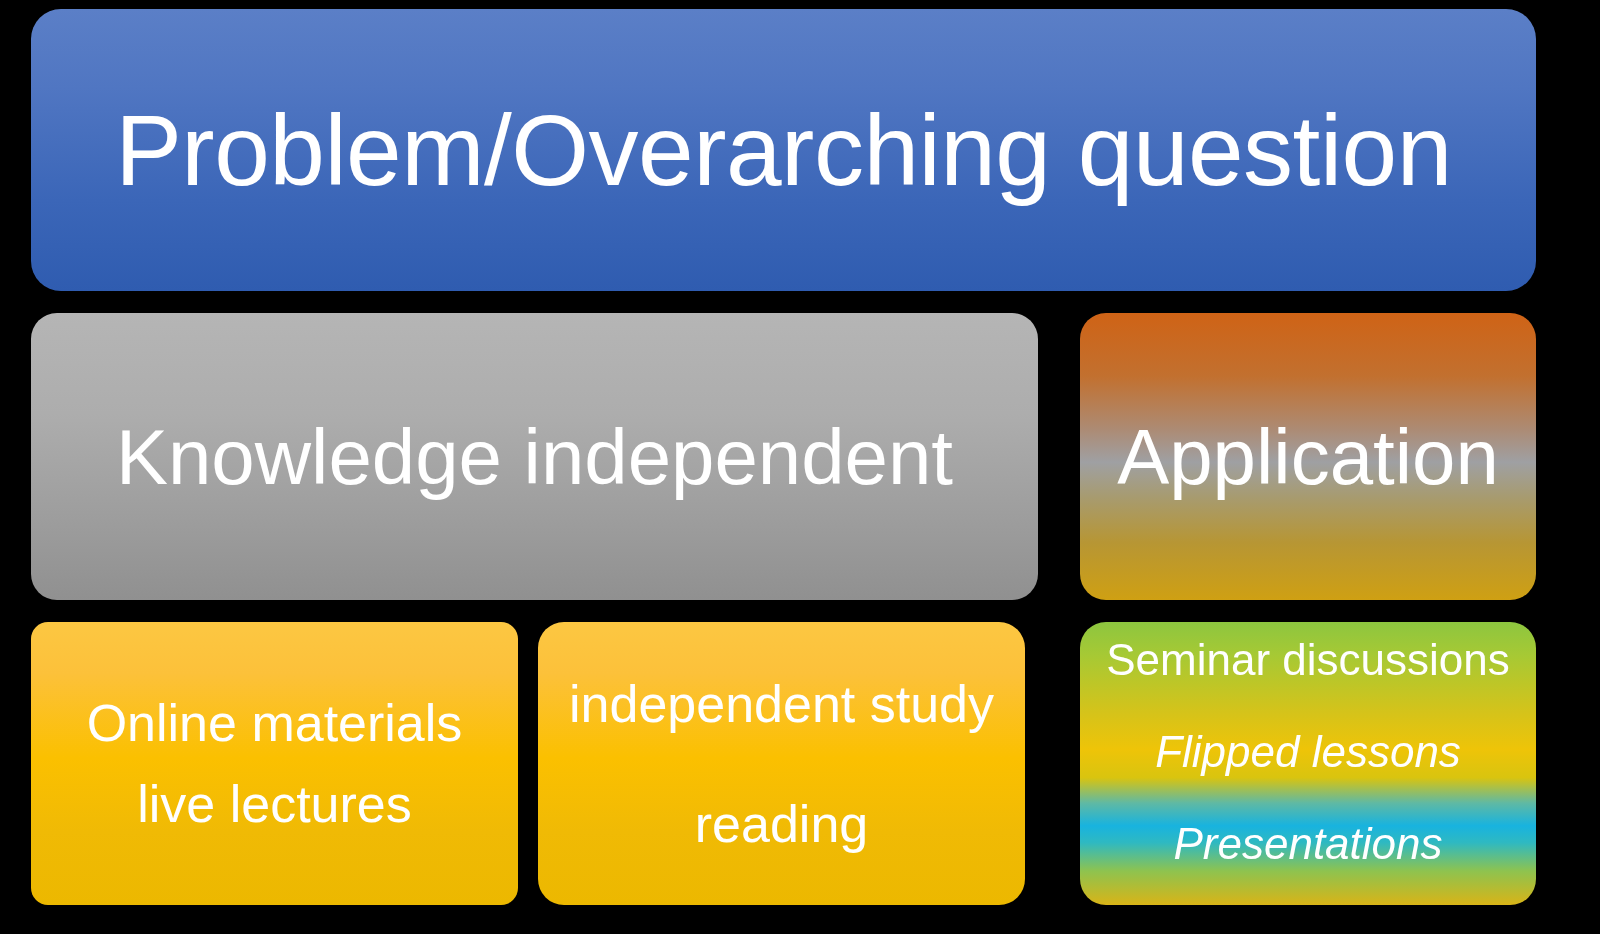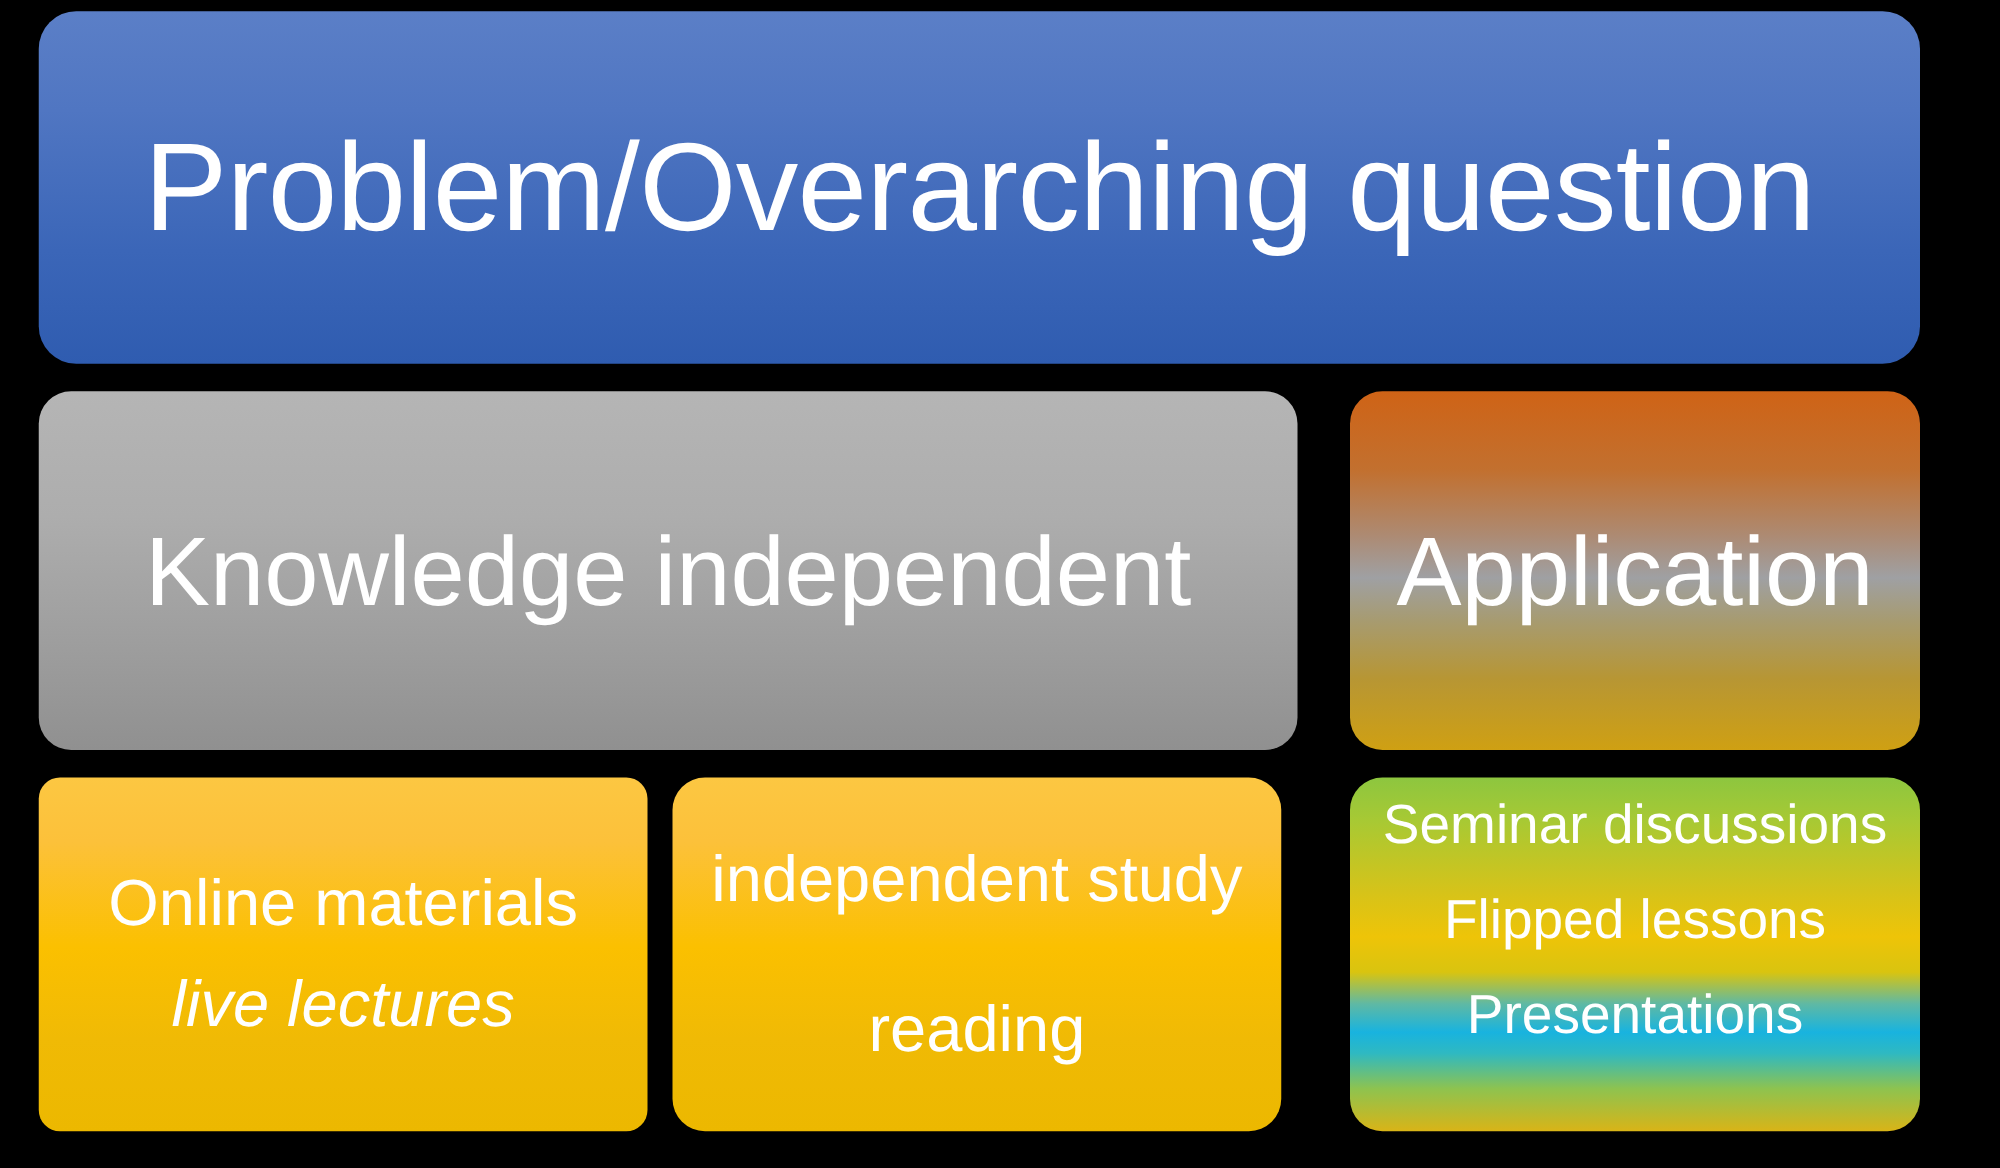--- a/index.html
+++ b/index.html
@@ -96,21 +96,21 @@
     width: 487px;
     height: 283px;
     background: linear-gradient(to bottom, #fcc742 0%, #fcc13a 18%, #fbc000 48%, #f0ba05 74%, #ecb800 100%);
     border-radius: 17px;
   }
   #box-online .line {
     font-size: 52px;
     padding: 0 12px;
     white-space: nowrap;
   }
-  #box-online .line + .line { margin-top: 29px; font-style: italic; }
+  #box-online .line + .line { margin-top: 29px; }
 
   
   #box-independent {
     left: 538px;
     top: 622px;
     width: 487px;
     height: 283px;
     background: linear-gradient(to bottom, #fcc742 0%, #fcc13a 18%, #fbc000 48%, #f0ba05 74%, #ecb800 100%);
     gap: 34px;
   }
@@ -139,21 +139,21 @@
         #18b3df 72%,
         #2fb9c1 78%,
         #8ec34f 88%,
         #d9b417 100%);
   }
   #box-activities .line {
     font-size: 44px;
     padding: 0 8px;
     white-space: nowrap;
   }
-  #box-activities .line + .line { margin-top: 32px; }
+  #box-activities .line + .line { margin-top: 48px; font-style: italic; }
 </style>
 </head>
 <body>
 
 <div id="slide">
 
   <div class="box" id="box-problem">
     <div class="label">Problem/Overarching question</div>
   </div>
 

